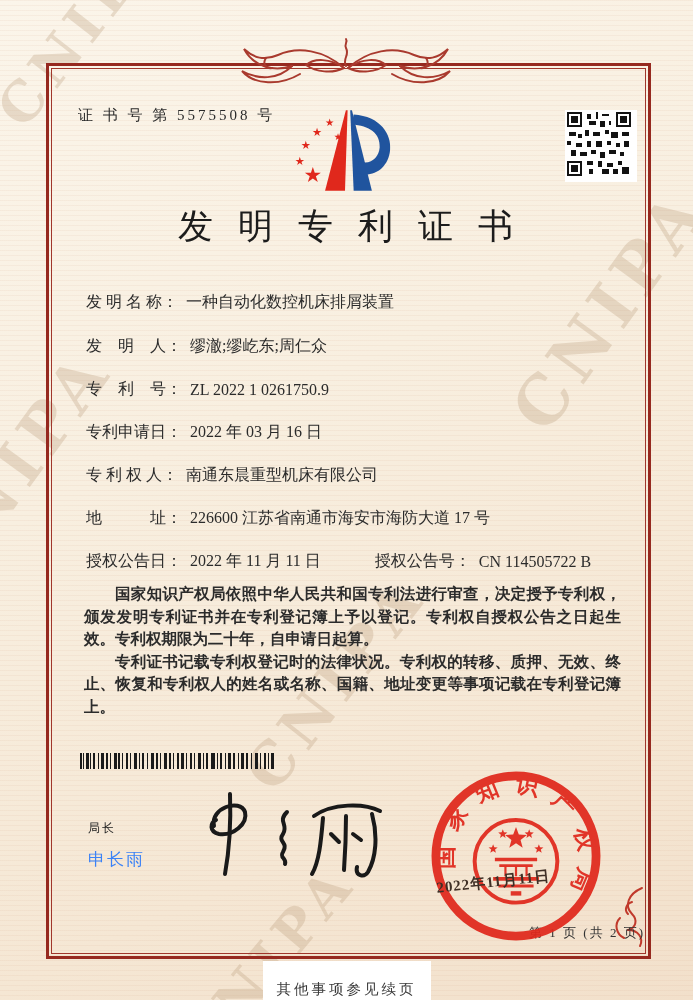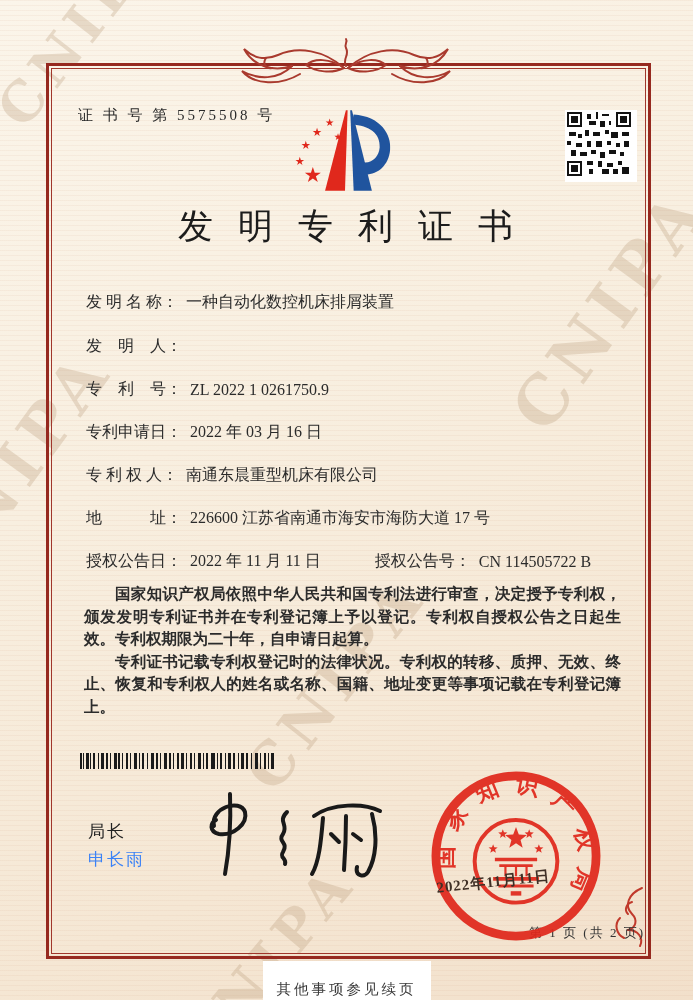--- a/index.html
+++ b/index.html
@@ -28,21 +28,21 @@
     font-size:35px;font-weight:normal;color:#1c1c1c;
     letter-spacing:25px;text-indent:25px;
   }
   .row{left:86px;top:0;width:535px;display:flex;font-size:16px;color:#2b2b2b;align-items:center;}
   .row .lab{white-space:pre;flex:none;}
   .row .val{margin-left:8px;white-space:pre;}
   .row .lab2{white-space:pre;margin-left:54px;flex:none;}
   .body-text{left:84px;top:583px;width:537px;font-size:15.5px;line-height:22.5px;color:#2b2b2b;text-align:justify;}
   .body-text p{margin:0;text-indent:2em;font-weight:bold;}
   .barcode{left:80px;top:753px;width:195px;height:16px;}
-  .sig-title{left:88px;top:820px;font-size:17px;color:#222;letter-spacing:2px;}
+  .sig-title{left:88px;top:820px;font-size:12px;color:#222;letter-spacing:2px;}
   .sig-name{left:88px;top:848px;font-size:17px;color:#3b82f6;letter-spacing:2px;}
   .sig-script{left:188px;top:786px;width:212px;height:92px;}
   .seal{left:428px;top:768px;width:176px;height:176px;z-index:4;}
   .seal svg{position:absolute;left:0;top:0;opacity:0.93;}
   .seal-date{
     position:absolute;left:8px;top:102px;width:166px;z-index:5;
     font-size:15px;font-weight:bold;color:#3f2f26;letter-spacing:1px;
     transform:rotate(-6deg);font-family:"Liberation Serif",serif;
   }
   .page-num{left:46px;top:924px;width:599px;text-align:right;font-size:13px;letter-spacing:2px;color:#333;}
@@ -149,20 +149,21 @@
 </div>
 
 <div class="abs title">发明专利证书</div>
 
 <div class="abs row" style="top:292px">
   <span class="lab">发 明 名 称：</span>
   <span class="val">一种自动化数控机床排屑装置</span>
 </div>
 <div class="abs row" style="top:336px">
   <span class="lab">发　明　人：</span>
+  <span class="val">缪澈;缪屹东;周仁众</span>
 </div>
 <div class="abs row" style="top:379px">
   <span class="lab">专　利　号：</span>
   <span class="val">ZL 2022 1 0261750.9</span>
 </div>
 <div class="abs row" style="top:422px">
   <span class="lab">专利申请日：</span>
   <span class="val">2022 年 03 月 16 日</span>
 </div>
 <div class="abs row" style="top:465px">

